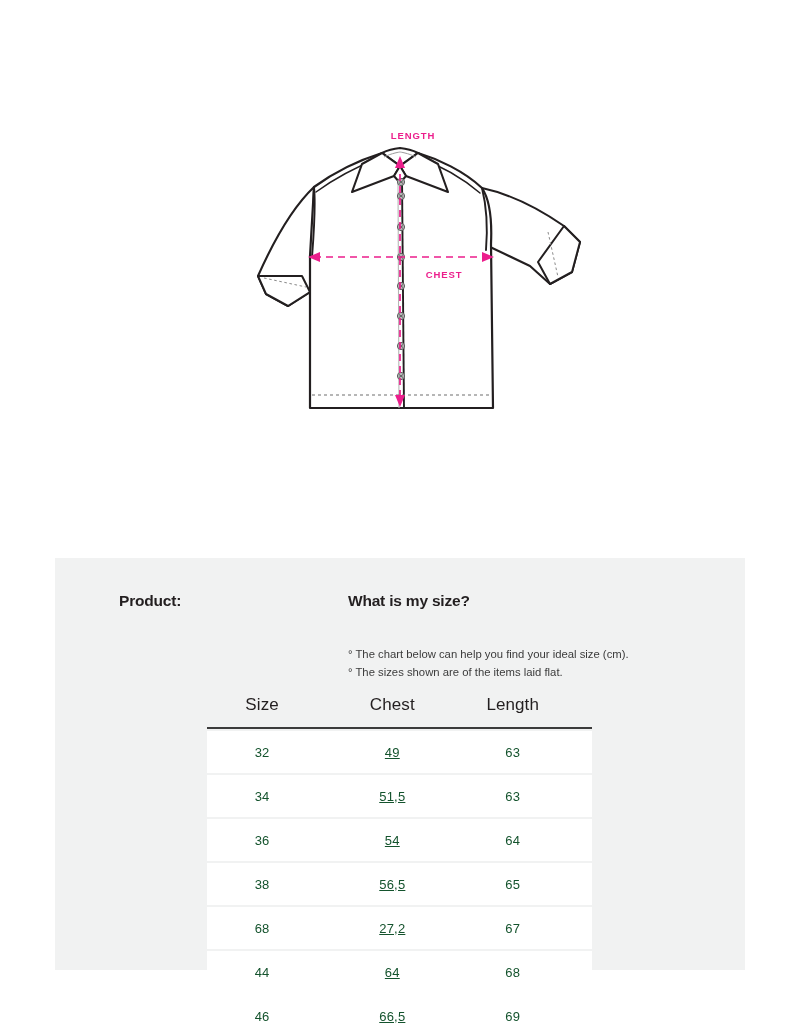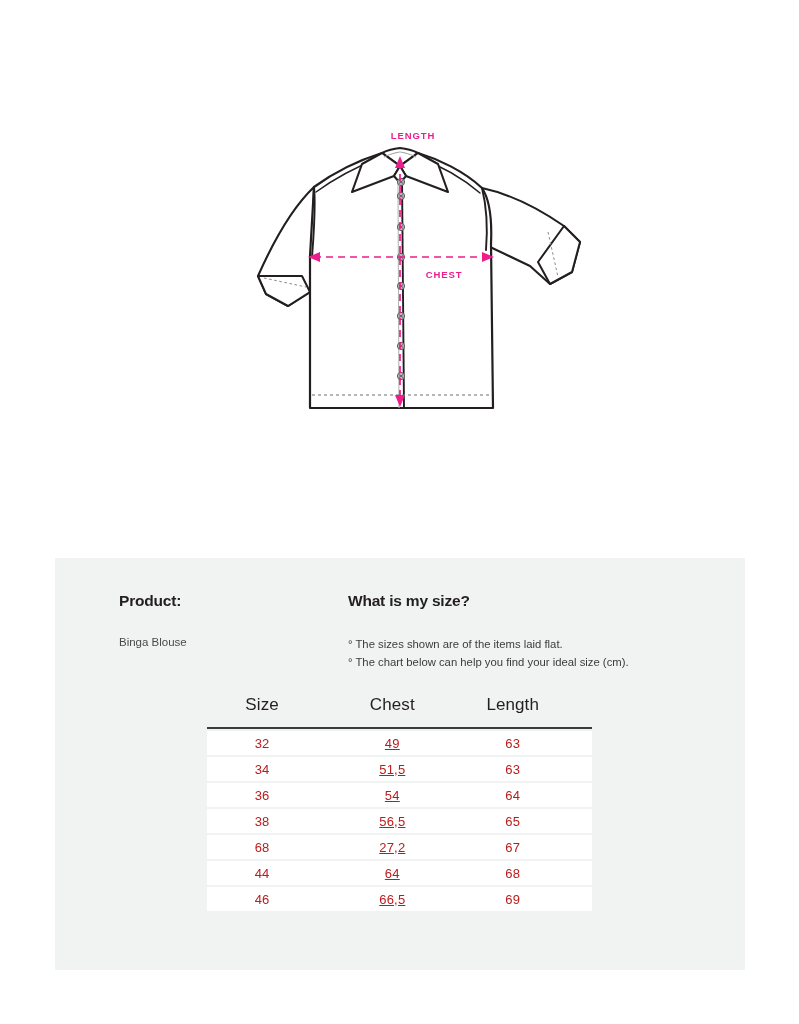--- a/index.html
+++ b/index.html
@@ -59,21 +59,21 @@
     left: 293px;
     top: 34px;
     width: 370px;
   }
 
   .panel-heading {
     font-size: 15.5px;
     font-weight: bold;
     letter-spacing: -0.2px;
     color: #231f20;
-    margin: 0 0 26px 0;
+    margin: 0 0 36px 0;
     line-height: 1.1;
   }
   .product-name {
     font-size: 11.5px;
     color: #4a4a4a;
     line-height: 1.3;
     margin: 0;
   }
   .note-line {
     font-size: 11.3px;
@@ -111,23 +111,23 @@
   table#size-table thead tr.head-rule th {
     padding: 0;
     height: 2px;
     background: #3b3b3b;
     line-height: 0;
     font-size: 0;
   }
   table#size-table tbody td {
     background: #ffffff;
     font-size: 13px;
-    color: #b91c1c;
+    color: #14532d;
     text-align: center;
-    height: 24px;
+    height: 42px;
     padding: 0;
     letter-spacing: 0.2px;
   }
   table#size-table tbody tr td:first-child  { padding-right: 18px; }
   table#size-table tbody tr td:nth-child(2) { padding-right: 14px; text-decoration: underline; }
   table#size-table tbody tr td:nth-child(3) { padding-right: 30px; }
   table#size-table thead th:first-child  { padding-right: 18px; }
   table#size-table thead th:nth-child(2) { padding-right: 14px; }
   table#size-table thead th:nth-child(3) { padding-right: 30px; }
   table#size-table thead tr.head-rule th { padding: 0 !important; }
@@ -259,27 +259,26 @@
       <text id="label-chest" x="196" y="152" fill="#ec1e8c" font-family="Liberation Sans, sans-serif" font-size="9.5" font-weight="bold" letter-spacing="0.9" text-anchor="middle">CHEST</text>
 
     </svg>
   </div>
 </div>
 
 <div id="info-panel">
 
   <div class="col-product">
     <p class="panel-heading">Product:</p>
-    <p class="product-name">Binga Blouse</p>
   </div>
 
   <div class="col-sizing">
     <p class="panel-heading">What is my size?</p>
+    <p class="note-line">° The chart below can help you find your ideal size (cm).</p>
     <p class="note-line">° The sizes shown are of the items laid flat.</p>
-    <p class="note-line">° The chart below can help you find your ideal size (cm).</p>
   </div>
 
   <div id="size-table-wrap">
     <table id="size-table">
       <colgroup>
         <col class="c-size">
           <col class="c-chest">
           <col class="c-length">
       </colgroup>
       <thead>

